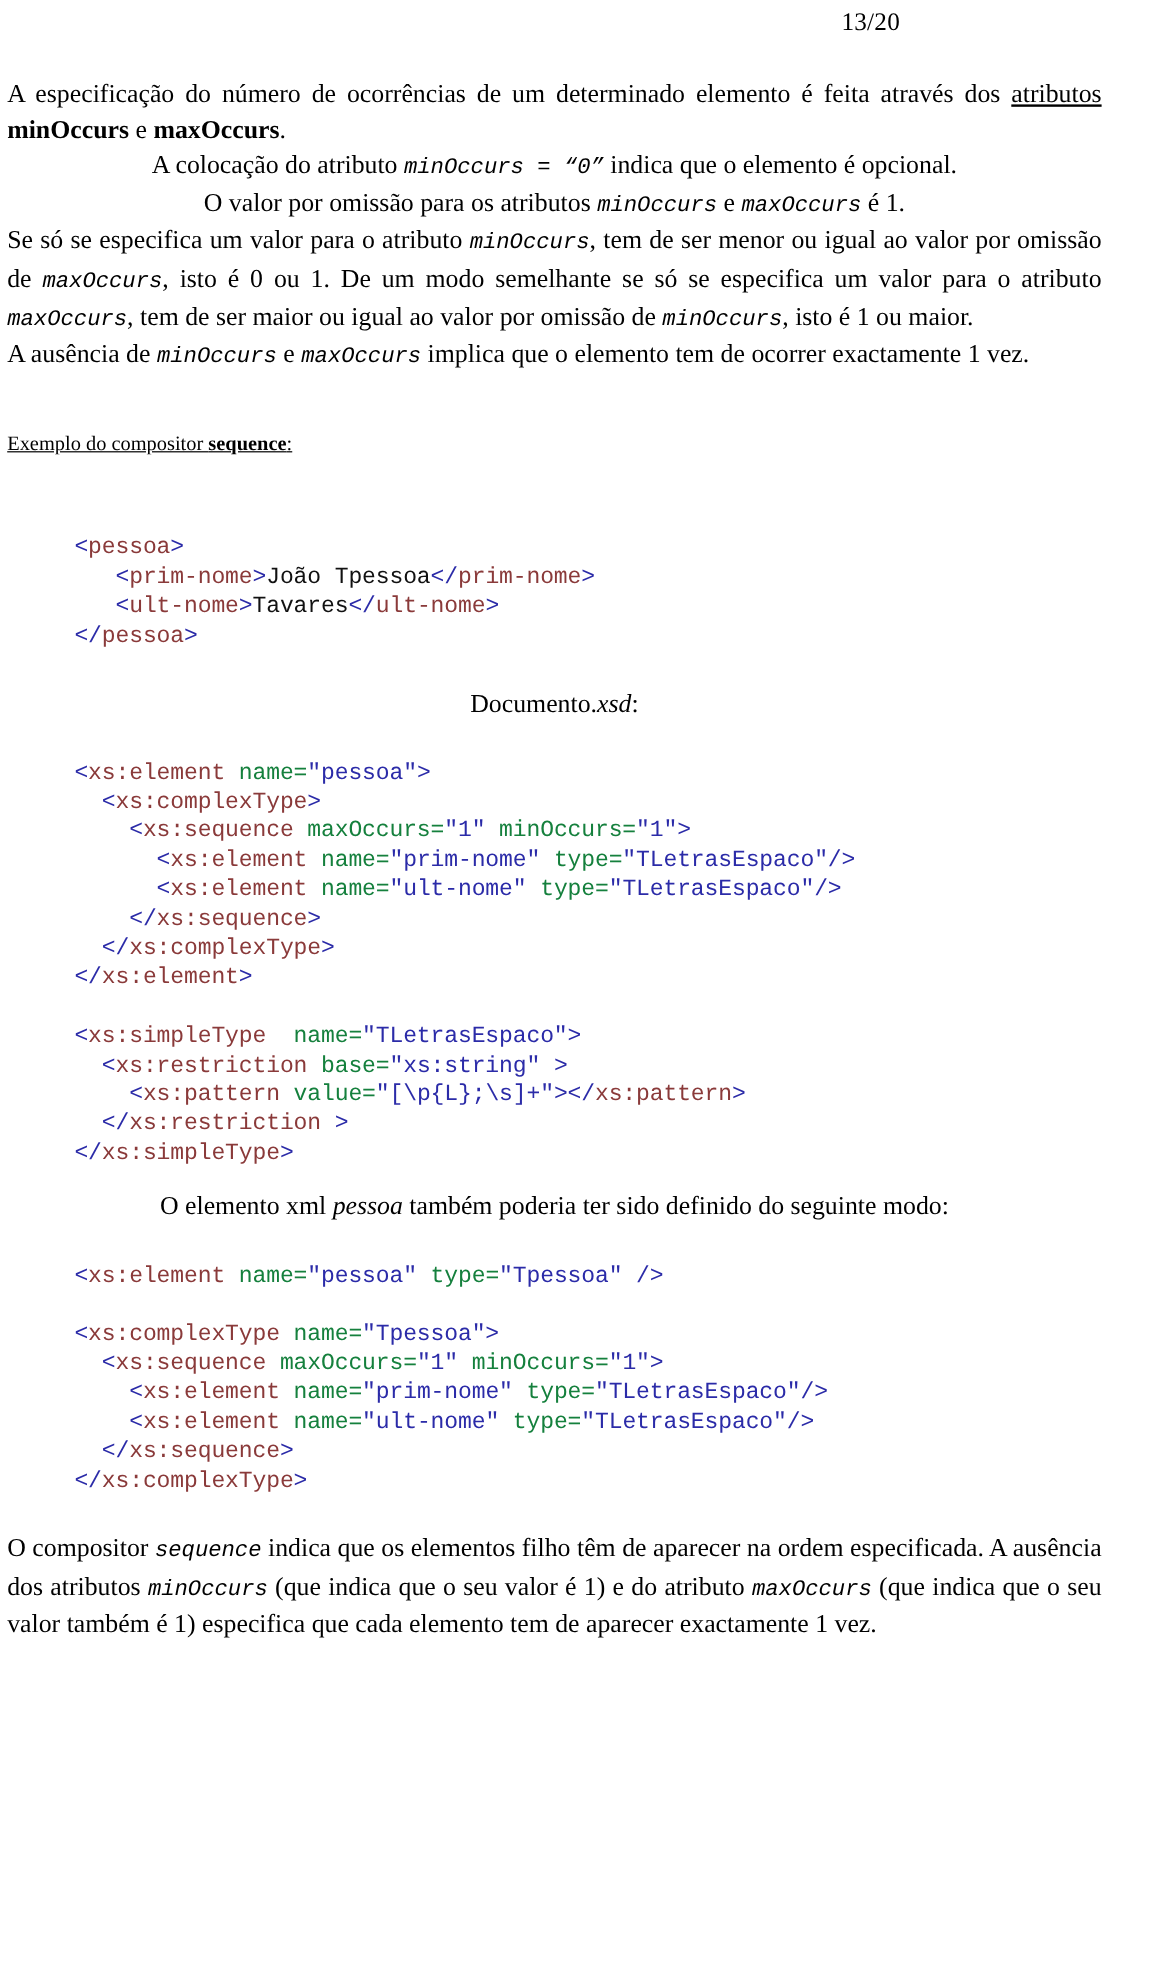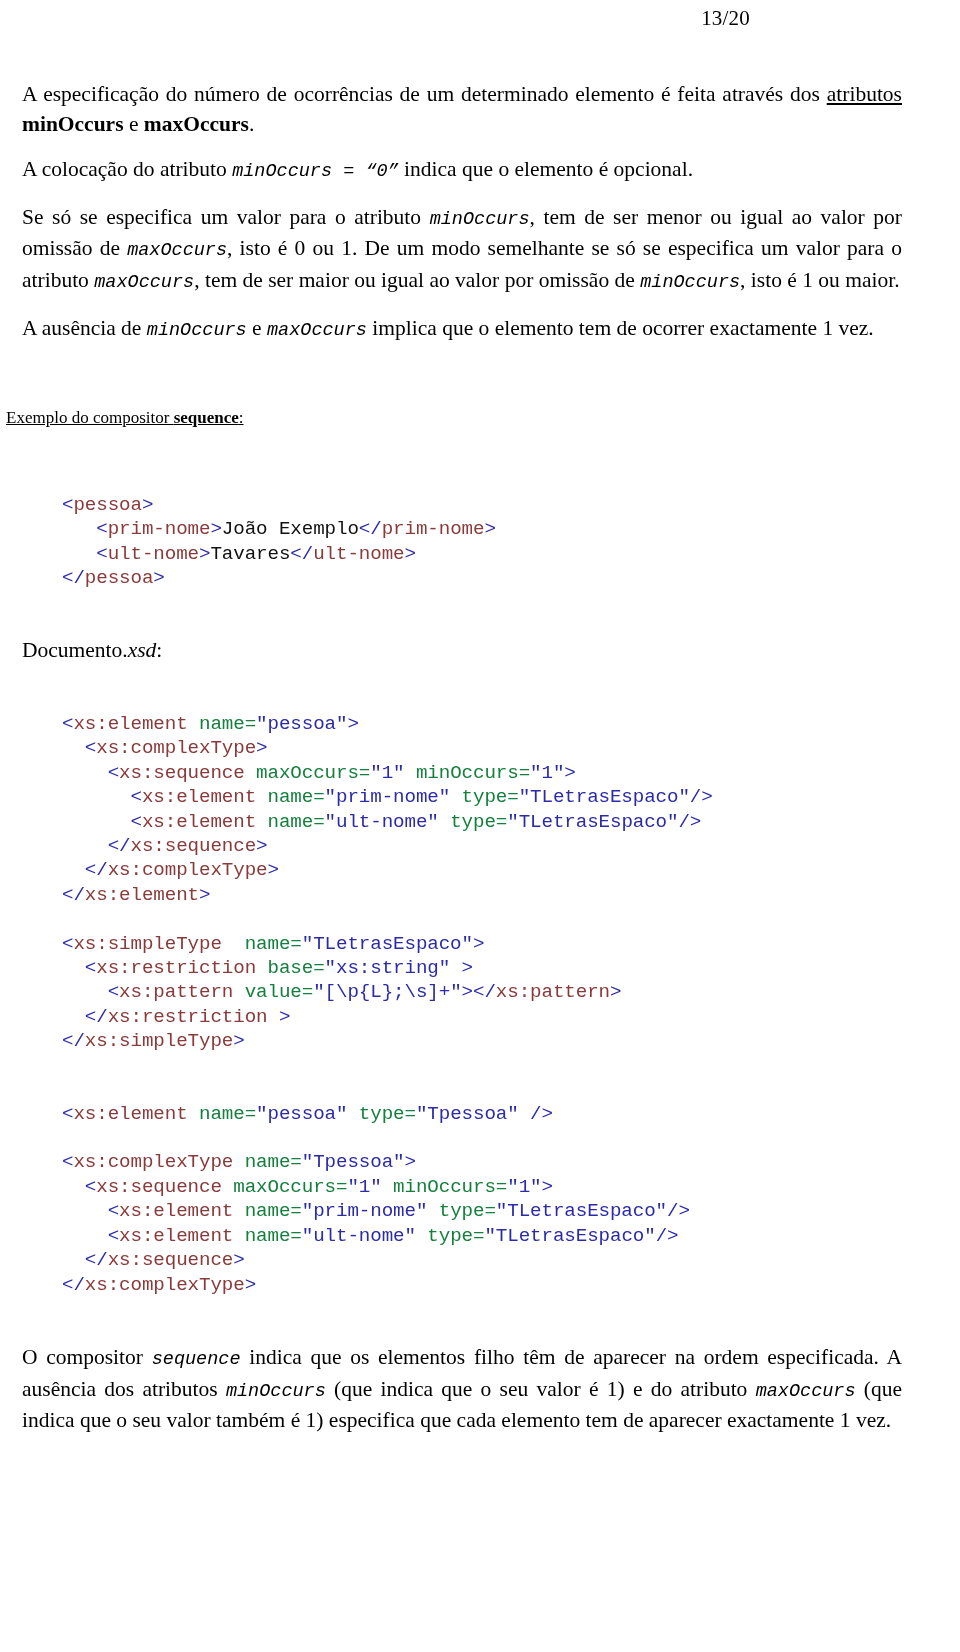--- a/index.html
+++ b/index.html
@@ -30,29 +30,29 @@
     font-family: "Liberation Serif", "DejaVu Serif", serif;
     letter-spacing: 0.2px;
   }
   .body-wrap {
     position: absolute;
     top: 64px;
     left: 6px;
     width: 912px;
   }
   p.para {
-    margin: 16px;
+    margin: 0;
     font-size: 21.5px;
     line-height: 29.6px;
     text-align: justify;
     text-justify: inter-word;
     -webkit-hyphens: none;
     hyphens: none;
   }
-  p.para.nojust { text-align: left; }
+  p.para.nojust { text-align: center; }
   code, .mono {
     font-family: "Liberation Mono", "DejaVu Sans Mono", monospace;
     font-size: 18.5px;
     font-style: italic;
     letter-spacing: 0px;
   }
   .b { font-weight: bold; }
   .i { font-style: italic; }
   .u { text-decoration: underline; }
   .heading-under {
@@ -87,36 +87,37 @@
 
   <div class="page-number">13/20</div>
 
   <div class="body-wrap">
 
     <p class="para"><span>A especificação do número de ocorrências de um determinado elemento é feita através dos </span><span class="u">atributos</span><span> </span><span class="b">minOccurs</span><span> e </span><span class="b">maxOccurs</span><span>.</span></p>
 
     <p class="para nojust"><span>A colocação do atributo </span><code>minOccurs = “0”</code><span> indica que o elemento é opcional.</span></p>
 
 
+    <p class="para nojust"><span>O valor por omissão para os atributos </span><code>minOccurs</code><span> e </span><code>maxOccurs</code><span> é 1.</span></p>
 
     <p class="para"><span>Se só se especifica um valor para o atributo </span><code>minOccurs</code><span>, tem de ser menor ou igual ao valor por omissão de </span><code>maxOccurs</code><span>, isto é 0 ou 1. De um modo semelhante se só se especifica um valor para o atributo </span><code>maxOccurs</code><span>, tem de ser maior ou igual ao valor por omissão de </span><code>minOccurs</code><span>, isto é 1 ou maior.</span></p>
 
     <p class="para"><span>A ausência de </span><code>minOccurs</code><span> e </span><code>maxOccurs</code><span> implica que o elemento tem de ocorrer exactamente 1 vez.</span></p>
 
     <div class="spacer-lg"></div>
 
     <p class="heading-under"><span>Exemplo do compositor </span><span class="b">sequence</span><span>:</span></p>
 
     <div class="spacer-md"></div>
 
 
     <div class="spacer-md"></div>
 
     <pre class="code"><span class="tok-br">&lt;</span><span class="tok-tag">pessoa</span><span class="tok-br">&gt;</span>
-<span class="tok-txt">   </span><span class="tok-br">&lt;</span><span class="tok-tag">prim-nome</span><span class="tok-br">&gt;</span><span class="tok-txt">João Exemplo</span><span class="tok-br">&lt;/</span><span class="tok-tag">prim-nome</span><span class="tok-br">&gt;</span>
+<span class="tok-txt">   </span><span class="tok-br">&lt;</span><span class="tok-tag">prim-nome</span><span class="tok-br">&gt;</span><span class="tok-txt">João Tpessoa</span><span class="tok-br">&lt;/</span><span class="tok-tag">prim-nome</span><span class="tok-br">&gt;</span>
 <span class="tok-txt">   </span><span class="tok-br">&lt;</span><span class="tok-tag">ult-nome</span><span class="tok-br">&gt;</span><span class="tok-txt">Tavares</span><span class="tok-br">&lt;/</span><span class="tok-tag">ult-nome</span><span class="tok-br">&gt;</span>
 <span class="tok-br">&lt;/</span><span class="tok-tag">pessoa</span><span class="tok-br">&gt;</span></pre>
 
     <div class="spacer-md"></div>
 
     <p class="para nojust"><span>Documento.</span><span class="i">xsd</span><span>:</span></p>
 
     <div class="spacer-md"></div>
 
     <pre class="code"><span class="tok-br">&lt;</span><span class="tok-tag">xs:element</span><span class="tok-txt"> </span><span class="tok-attr">name=</span><span class="tok-val">"pessoa"</span><span class="tok-br">&gt;</span>
@@ -129,20 +130,21 @@
 <span class="tok-br">&lt;/</span><span class="tok-tag">xs:element</span><span class="tok-br">&gt;</span>
 <span class="tok-txt"></span>
 <span class="tok-br">&lt;</span><span class="tok-tag">xs:simpleType</span><span class="tok-txt">  </span><span class="tok-attr">name=</span><span class="tok-val">"TLetrasEspaco"</span><span class="tok-br">&gt;</span>
 <span class="tok-txt">  </span><span class="tok-br">&lt;</span><span class="tok-tag">xs:restriction</span><span class="tok-txt"> </span><span class="tok-attr">base=</span><span class="tok-val">"xs:string"</span><span class="tok-txt"> </span><span class="tok-br">&gt;</span>
 <span class="tok-txt">    </span><span class="tok-br">&lt;</span><span class="tok-tag">xs:pattern</span><span class="tok-txt"> </span><span class="tok-attr">value=</span><span class="tok-val">"[\p{L};\s]+"</span><span class="tok-br">&gt;&lt;/</span><span class="tok-tag">xs:pattern</span><span class="tok-br">&gt;</span>
 <span class="tok-txt">  </span><span class="tok-br">&lt;/</span><span class="tok-tag">xs:restriction</span><span class="tok-txt"> </span><span class="tok-br">&gt;</span>
 <span class="tok-br">&lt;/</span><span class="tok-tag">xs:simpleType</span><span class="tok-br">&gt;</span></pre>
 
     <div class="spacer-sm"></div>
 
+    <p class="para nojust"><span>O elemento xml </span><span class="i">pessoa</span><span> também poderia ter sido definido do seguinte modo:</span></p>
 
     <div class="spacer-md"></div>
 
     <pre class="code"><span class="tok-br">&lt;</span><span class="tok-tag">xs:element</span><span class="tok-txt"> </span><span class="tok-attr">name=</span><span class="tok-val">"pessoa"</span><span class="tok-txt"> </span><span class="tok-attr">type=</span><span class="tok-val">"Tpessoa"</span><span class="tok-txt"> </span><span class="tok-br">/&gt;</span>
 <span class="tok-txt"></span>
 <span class="tok-br">&lt;</span><span class="tok-tag">xs:complexType</span><span class="tok-txt"> </span><span class="tok-attr">name=</span><span class="tok-val">"Tpessoa"</span><span class="tok-br">&gt;</span>
 <span class="tok-txt">  </span><span class="tok-br">&lt;</span><span class="tok-tag">xs:sequence</span><span class="tok-txt"> </span><span class="tok-attr">maxOccurs=</span><span class="tok-val">"1"</span><span class="tok-txt"> </span><span class="tok-attr">minOccurs=</span><span class="tok-val">"1"</span><span class="tok-br">&gt;</span>
 <span class="tok-txt">    </span><span class="tok-br">&lt;</span><span class="tok-tag">xs:element</span><span class="tok-txt"> </span><span class="tok-attr">name=</span><span class="tok-val">"prim-nome"</span><span class="tok-txt"> </span><span class="tok-attr">type=</span><span class="tok-val">"TLetrasEspaco"</span><span class="tok-br">/&gt;</span>
 <span class="tok-txt">    </span><span class="tok-br">&lt;</span><span class="tok-tag">xs:element</span><span class="tok-txt"> </span><span class="tok-attr">name=</span><span class="tok-val">"ult-nome"</span><span class="tok-txt"> </span><span class="tok-attr">type=</span><span class="tok-val">"TLetrasEspaco"</span><span class="tok-br">/&gt;</span>
 <span class="tok-txt">  </span><span class="tok-br">&lt;/</span><span class="tok-tag">xs:sequence</span><span class="tok-br">&gt;</span>

